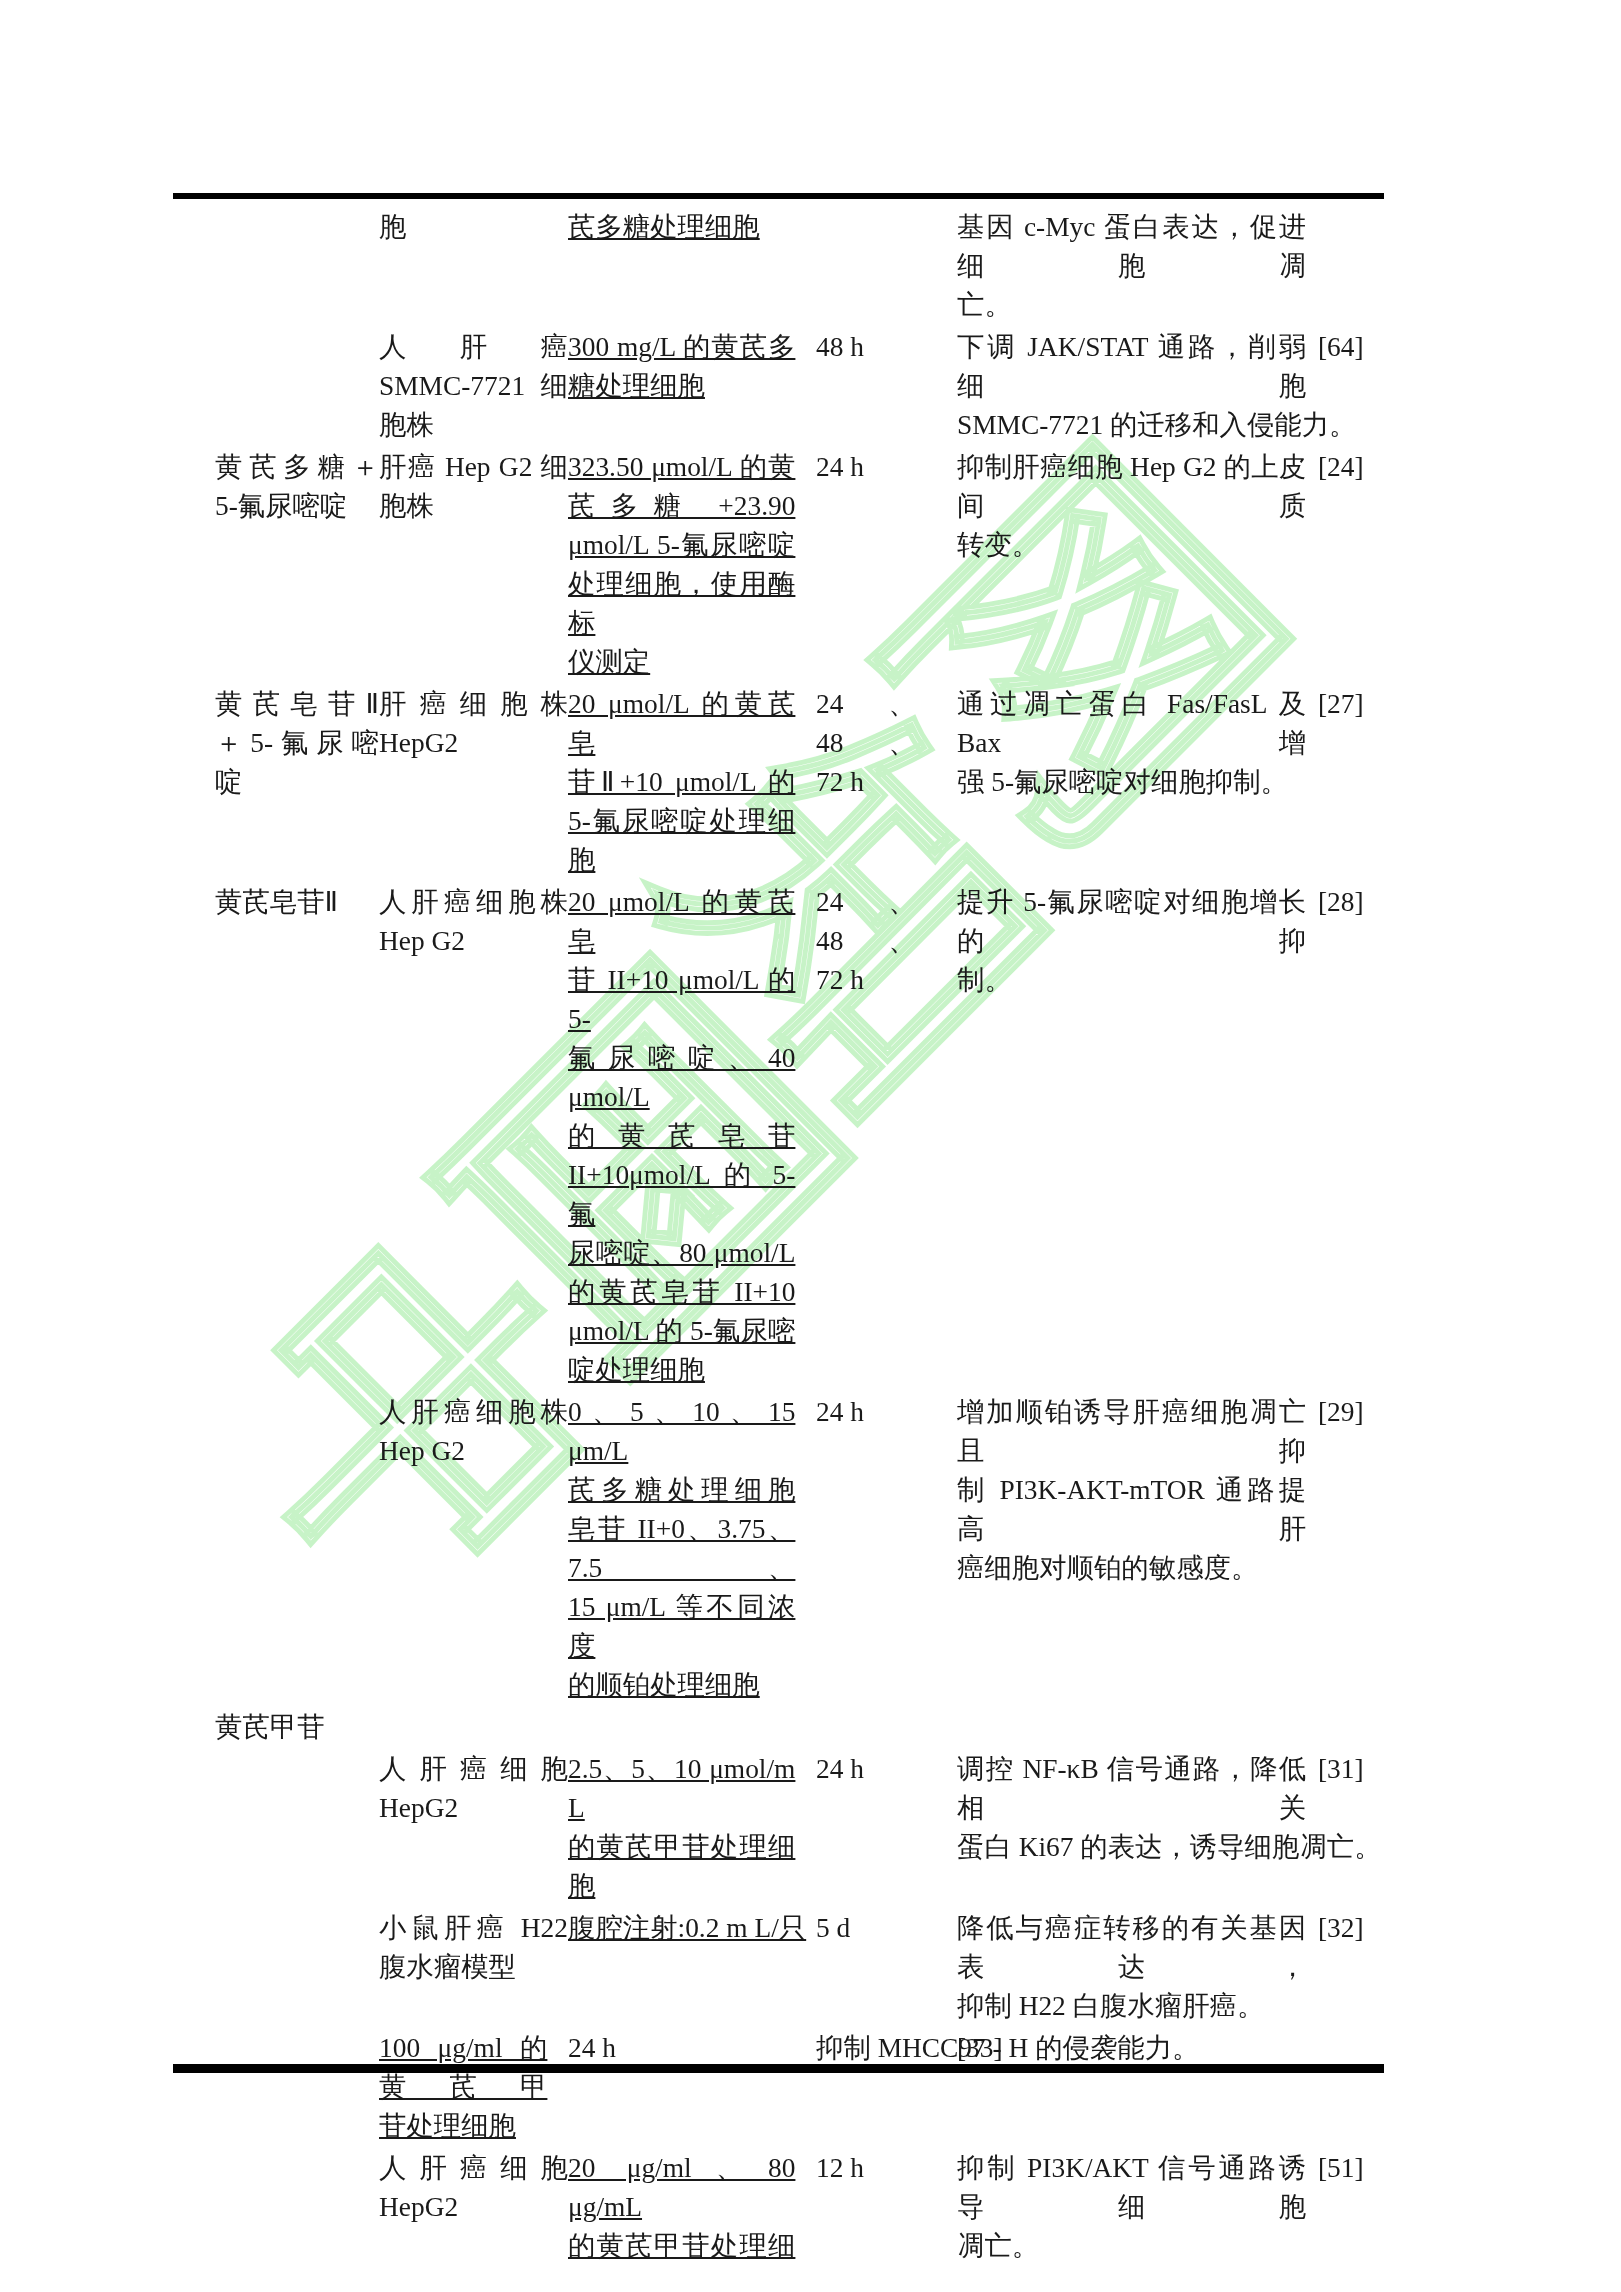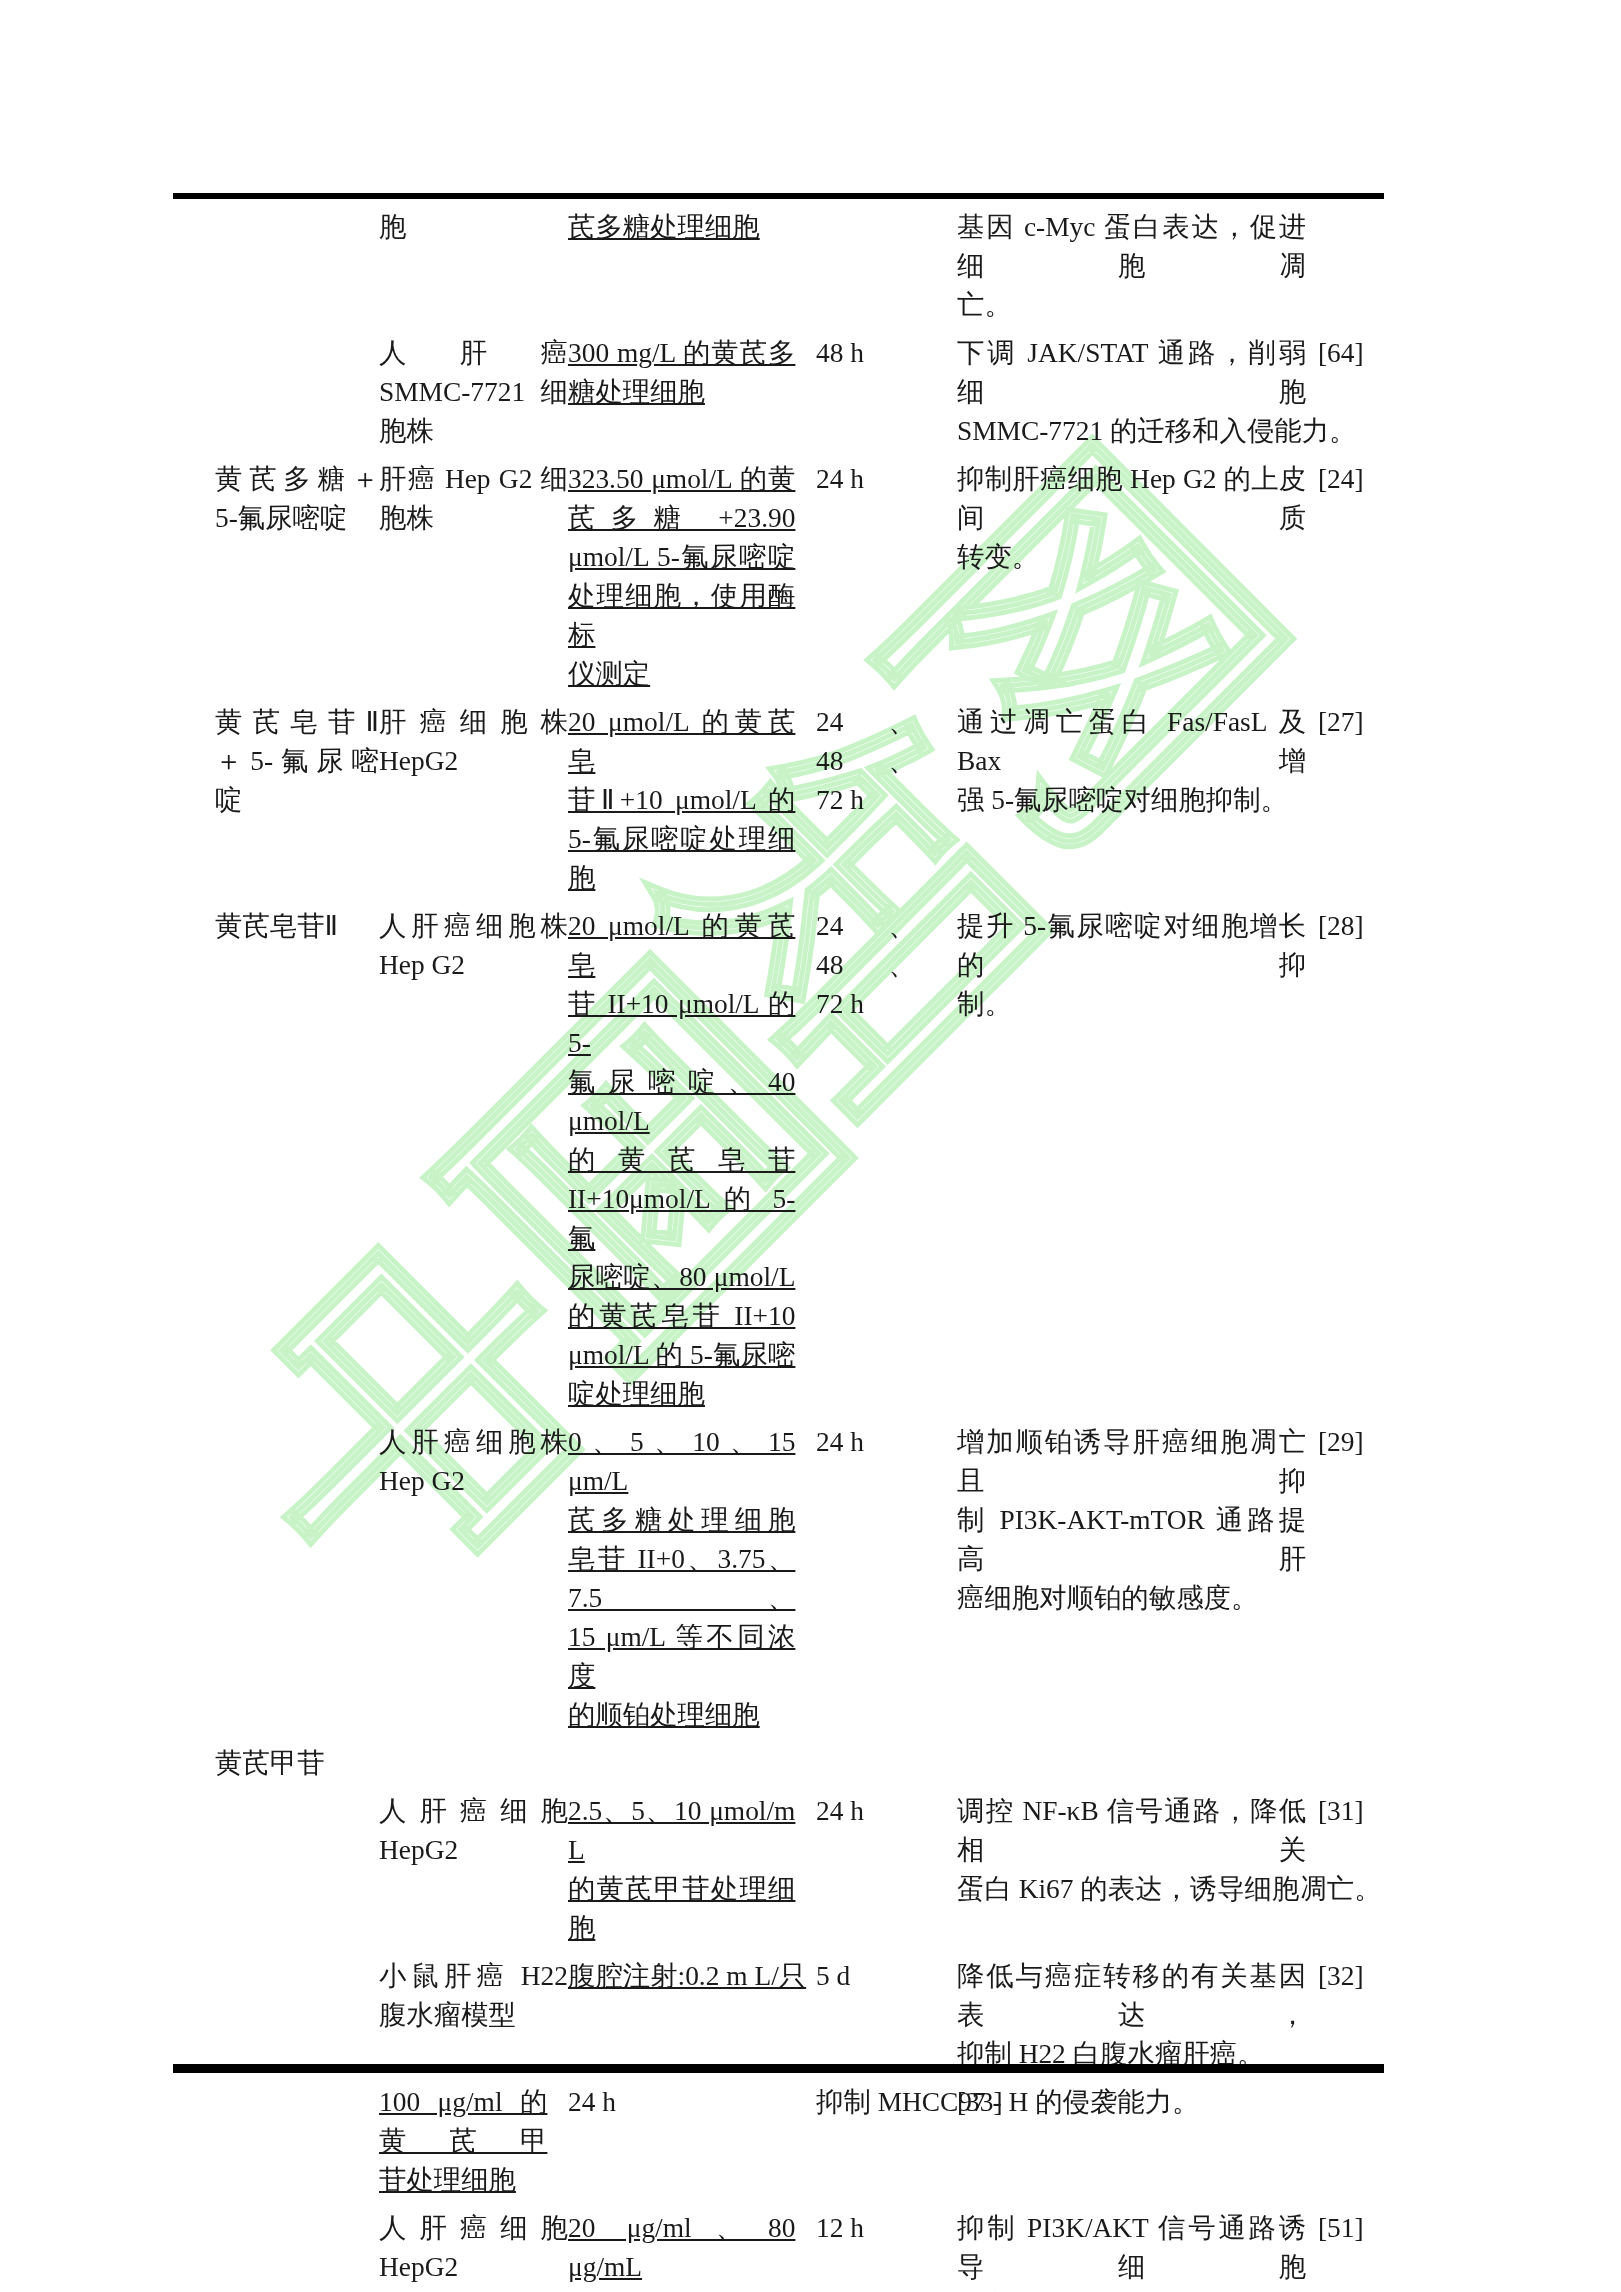--- a/index.html
+++ b/index.html
@@ -22,21 +22,21 @@
   .rule{position:absolute;left:173px;width:1211px;background:#000;z-index:2;}
   .rule-top{top:193px;height:5.9px;}
   .rule-bottom{top:2064px;height:8.8px;}
 
   
   .tbl{
     position:absolute;left:173px;top:208px;width:1211px;z-index:2;
     font-size:27.4px;line-height:39px;color:var(--text-color,#1a1a1a);
   }
   .trow{display:grid;grid-template-columns:206px 189px 248px 141px 361px 67px;}
-  .trow + .trow{margin-top:9px;}
+  .trow + .trow{margin-top:3px;}
   .tcell{min-height:1px;}
   .c1{padding-left:42px;box-sizing:border-box;}
   .c3{padding-right:20.6px;box-sizing:border-box;text-decoration:underline;}
   .c4{padding-right:41px;box-sizing:border-box;}
   .c5{padding-right:11.8px;box-sizing:border-box;}
   .tline{white-space:nowrap;}
   .tline.j{white-space:normal;text-align:justify;text-align-last:justify;}
 </style>
 </head>
 <body>

